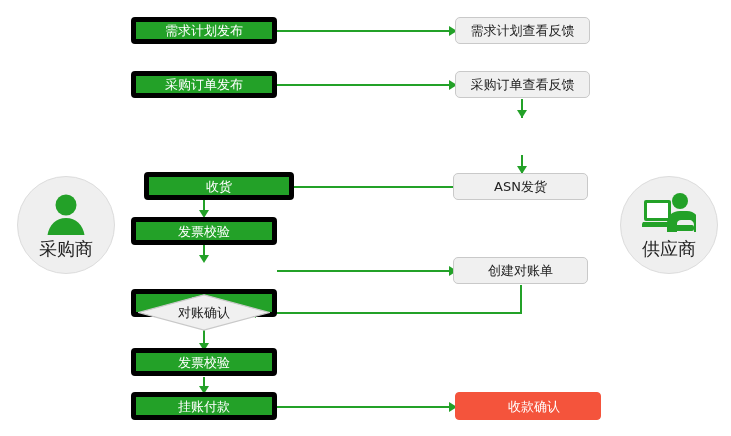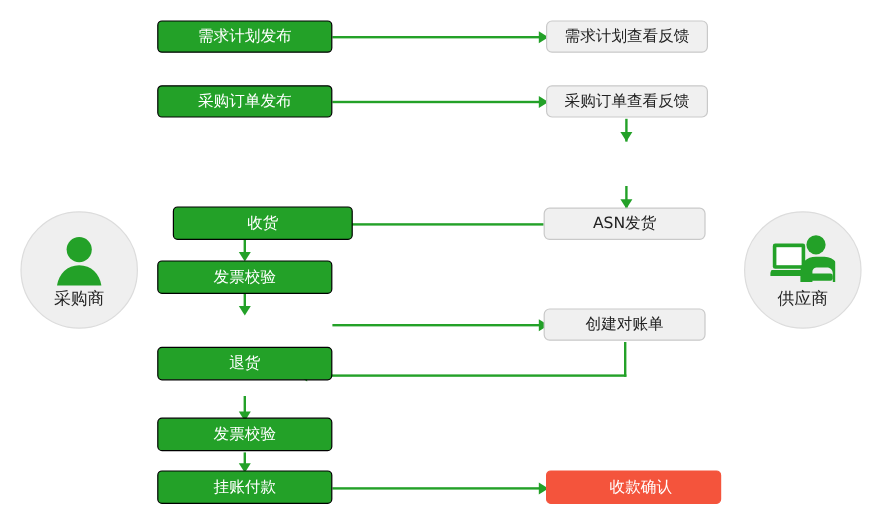--- a/index.html
+++ b/index.html
@@ -19,21 +19,21 @@
     box-sizing:border-box;
     font-size:13px;
     line-height:1;
     white-space:nowrap;
     z-index:3;
   }
   .node.green{
     background:#23a128;
     color:#ffffff;
     border-radius:4px;
-    border:1px solid #000000;
+    border:5px solid #000000;
   }
   .node.plain{
     background:#f0f0f0;
     color:#222222;
     border:1px solid #c9c9c9;
     border-radius:5px;
   }
   .node.orange{
     background:#f4543c;
     color:#ffffff;
@@ -90,21 +90,21 @@
     border:1px solid #dcdcdc;
     display:flex;flex-direction:column;
     align-items:center;justify-content:center;
     z-index:4;
   }
   .actor .glyph{
     width:54px;height:46px;
     display:flex;align-items:flex-end;justify-content:center;
   }
   .actor .alabel{
-    font-size:14px;color:#222222;margin-top:1px;white-space:nowrap;
+    font-size:18px;color:#222222;margin-top:1px;white-space:nowrap;
   }
 </style>
 </head>
 <body>
 
 <div id="canvas">
 
   <div class="ln h" style="left:277px;top:30px;width:173px;"></div>
   <div class="arrow right" style="left:449px;top:26px;"></div>
 
@@ -172,20 +172,26 @@
   </div>
 
   <div class="node green" style="left:131px;top:257px;width:146px;height:28px;margin-top:32px;">
     <span>退货</span>
   </div>
 
   <div class="node plain" style="left:453px;top:257px;width:135px;height:27px;">
     <span>创建对账单</span>
   </div>
 
+  <div class="diamond plain" style="left:138px;top:294px;width:132px;height:37px;">
+    <svg class="dshape" viewBox="0 0 132 37" preserveAspectRatio="none">
+      <polygon points="66,0.8 131.2,18.5 66,36.2 0.8,18.5" fill="#f0f0f0" stroke="#c9c9c9" stroke-width="1.2"></polygon>
+    </svg>
+    <div class="dlabel">对账确认</div>
+  </div>
 
   <div class="node green" style="left:131px;top:348px;width:146px;height:28px;">
     <span>发票校验</span>
   </div>
 
   <div class="node green" style="left:131px;top:392px;width:146px;height:28px;">
     <span>挂账付款</span>
   </div>
 
   <div class="node orange" style="left:455px;top:392px;width:146px;height:28px;">

